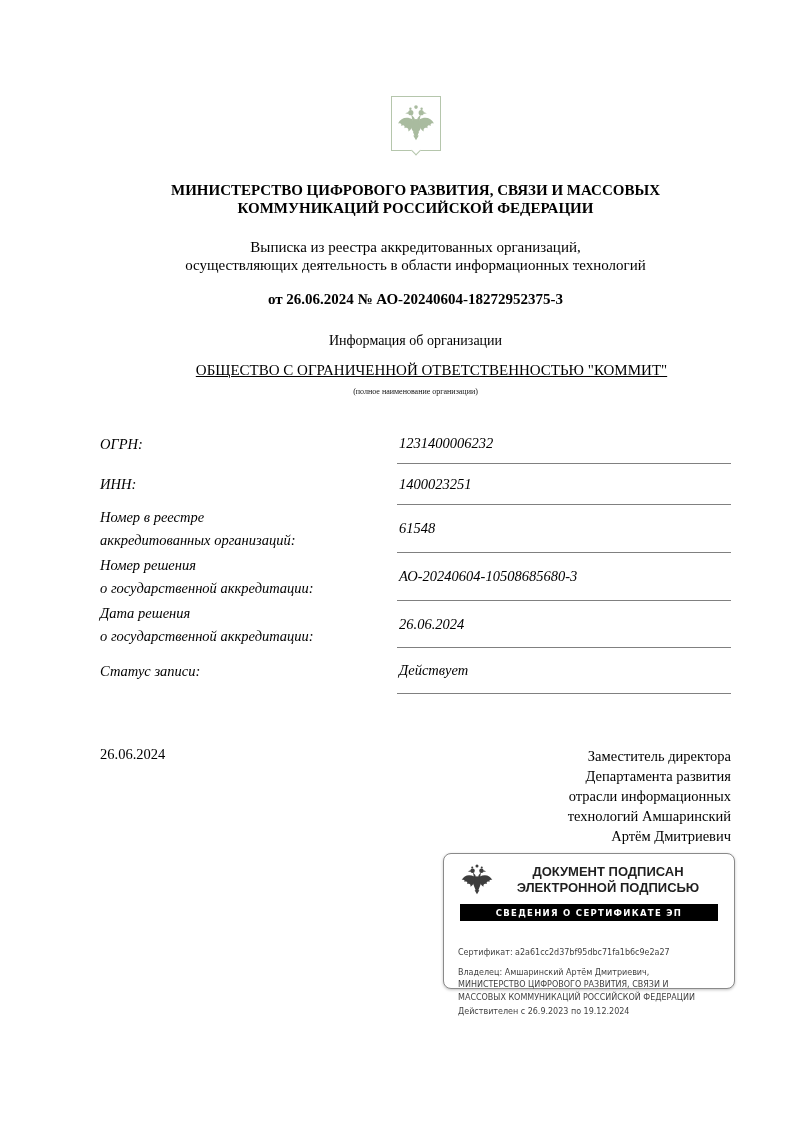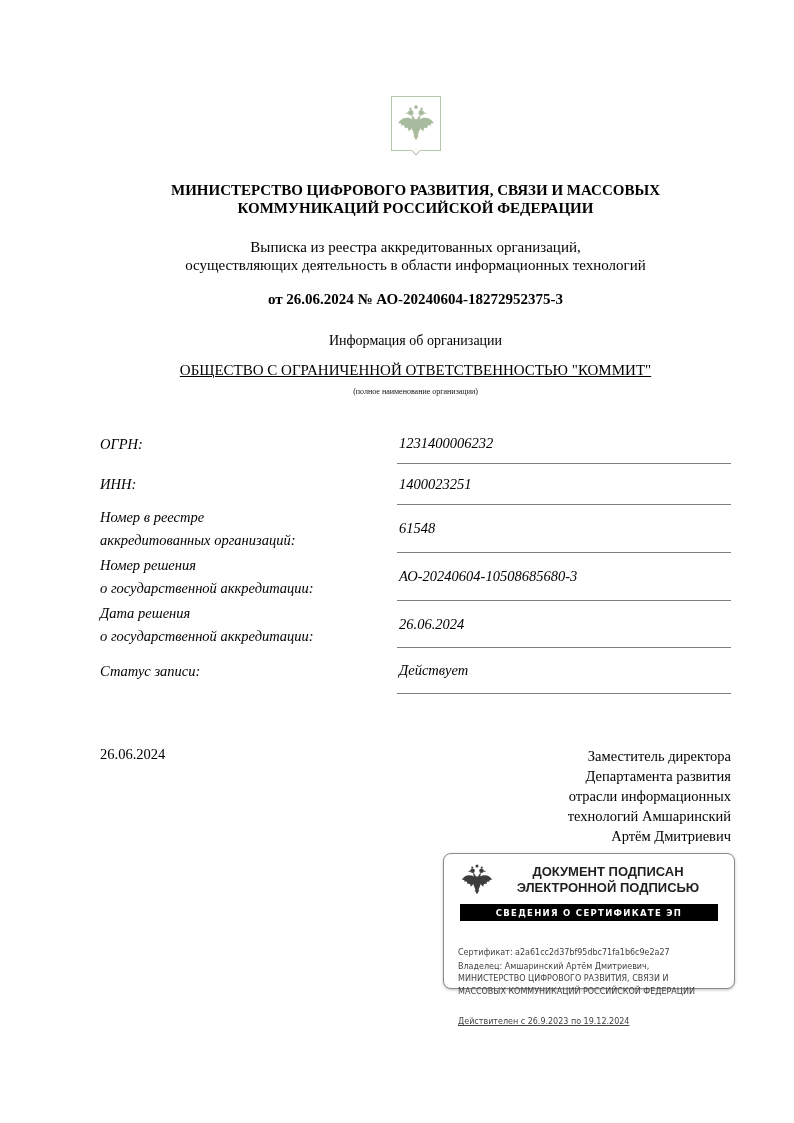--- a/index.html
+++ b/index.html
@@ -33,21 +33,21 @@
   }
   .doc-number {
     position:absolute; top:291px; left:0; width:100%;
     font-size:15px; font-weight:bold; text-align:center;
   }
   .section-title {
     position:absolute; top:333px; left:0; width:100%;
     font-size:14px; text-align:center;
   }
   .org-name {
-    position:absolute; top:362px; left:0; width:100%;
+    position:absolute; top:362px; left:16px; width:100%;
     font-size:15px; text-align:center; text-decoration:underline;
   }
   .org-caption {
     position:absolute; top:387px; left:0; width:100%;
     font-size:8px; text-align:center; color:#111;
   }
 
   
   .fields { position:absolute; top:424px; left:0; width:100%; }
   .field-row { display:flex;font-style:italic; }
@@ -85,22 +85,22 @@
   .stamp-eagle { width:34px; height:38px; fill:#3d3d3d; flex:0 0 auto; }
   .stamp-title {
     flex:1; text-align:center; font-family:"Liberation Sans",sans-serif;
     font-weight:bold; font-size:13px; line-height:16px; color:#1f1f1f; white-space:pre-line;
   }
   .stamp-banner {
     margin:2px 16px 17px; background:#000; color:#fff; text-align:center;
     font-size:8.5px; font-weight:bold; letter-spacing:1.3px; padding:4px 0 3px;
   }
   .stamp-details { padding:9px 14px 0; font-size:8px; color:#3f3f3f; line-height:12.5px; }
-  .stamp-owner { margin-top:1px; max-width:250px; }
-  .stamp-validity { margin-top:18px;text-decoration:underline; }
+  .stamp-owner { margin-top:7px; max-width:250px; }
+  .stamp-validity { margin-top:2px; }
 
   .defs-holder { position:absolute; width:0; height:0; overflow:hidden; }
 </style>
 </head>
 <body>
 
 <svg class="defs-holder" aria-hidden="true">
   <defs>
     <g id="eagle">
       <circle cx="50" cy="9" r="4.5"></circle>

